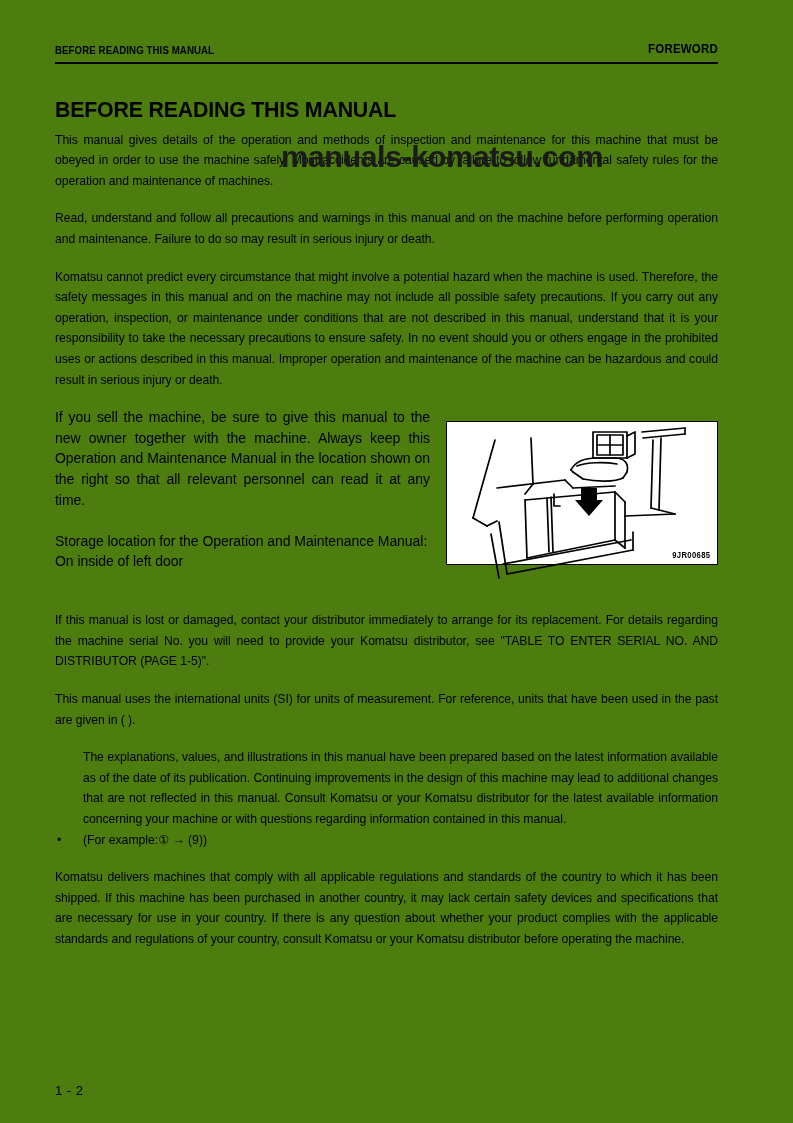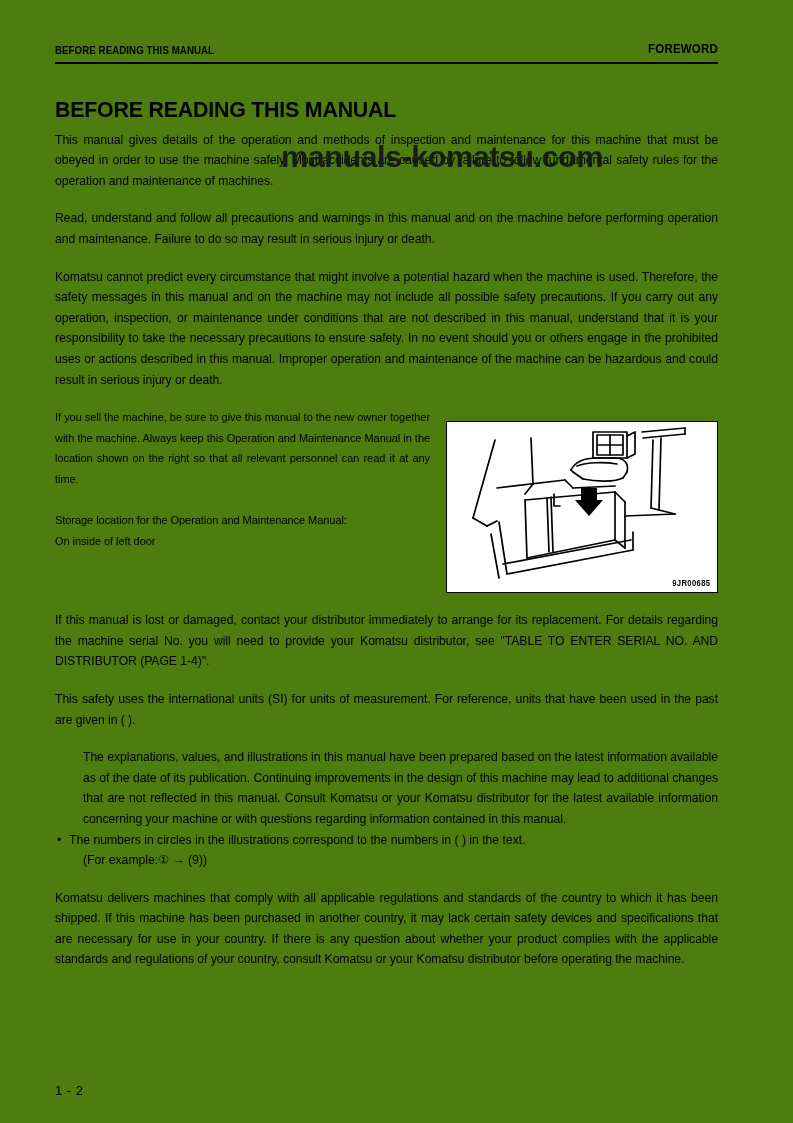--- a/index.html
+++ b/index.html
@@ -83,42 +83,42 @@
 
   
   .figure-wrap {
     position: relative;
     margin: 0 0 17px 0;
     min-height: 186px;
   }
   .figure-box {
     float: right;
     width: 272px;
-    height: 172px;
+    height: 144px;
     border: 1.6px solid #000;
     box-sizing: border-box;
     margin: 14px 0 6px 16px;
     position: relative;
     background: #fff;
   }
   .figure-box svg { display: block; }
   .fig-id {
     position: absolute;
     right: 7px;
     bottom: 4px;
     font-size: 8.5px;
     font-weight: bold;
     letter-spacing: 0.4px;
     font-family: "Liberation Sans", sans-serif;
     transform: scaleX(0.9);
     transform-origin: right bottom;
     white-space: nowrap;
   }
   .wrap-text {
-    font-size: 11px;
+    font-size: 14px;
     line-height: 20.6px;
     text-align: justify;
     letter-spacing: -0.05px;
   }
   .wrap-text .blockgap { display: block; height: 20.6px; }
 
   .bullet-list {
     margin: 0;
     padding: 0;
     list-style: none;
@@ -253,30 +253,29 @@
 
       <div class="wrap-text">
         <span>If you sell the machine, be sure to give this manual to the new owner together with the machine.</span>
         <span>Always keep this Operation and Maintenance Manual in the location shown on the right so that all relevant personnel can read it at any time.</span>
         <span class="blockgap"></span>
         <span>Storage location for the Operation and Maintenance Manual:</span><br>
         <span>On inside of left door</span>
       </div>
     </div>
 
-    <p class="para">If this manual is lost or damaged, contact your distributor immediately to arrange for its replacement. For details regarding the machine serial No. you will need to provide your Komatsu distributor, see "TABLE TO ENTER SERIAL NO. AND DISTRIBUTOR (PAGE 1-4)".</p>
-
-    <p class="para">This safety uses the international units (SI) for units of measurement. For reference, units that have been used in the past are given in ( ).</p>
+    <p class="para">If this manual is lost or damaged, contact your distributor immediately to arrange for its replacement. For details regarding the machine serial No. you will need to provide your Komatsu distributor, see "TABLE TO ENTER SERIAL NO. AND DISTRIBUTOR (PAGE 1-5)".</p>
+
+    <p class="para">This manual uses the international units (SI) for units of measurement. For reference, units that have been used in the past are given in ( ).</p>
 
     <p class="para tight">The explanations, values, and illustrations in this manual have been prepared based on the latest information available as of the date of its publication. Continuing improvements in the design of this machine may lead to additional changes that are not reflected in this manual. Consult Komatsu or your Komatsu distributor for the latest available information concerning your machine or with questions regarding information contained in this manual.</p>
 
     <ul class="bullet-list">
       <li>
         <span class="dot">•</span>
-        <span>The numbers in circles in the illustrations correspond to the numbers in ( ) in the text.</span>
         <span class="sub-line">(For example:① → (9))</span>
       </li>
     </ul>
 
     <p class="para" style="margin-top:17px;">Komatsu delivers machines that comply with all applicable regulations and standards of the country to which it has been shipped.  If this machine has been purchased in another country, it may lack certain safety devices and specifications that are necessary for use in your country. If there is any question about whether your product complies with the applicable standards and regulations of your country, consult Komatsu or your Komatsu distributor before operating the machine.</p>
 
   </div>
 
   <div class="watermark">manuals-komatsu.com</div>
 

